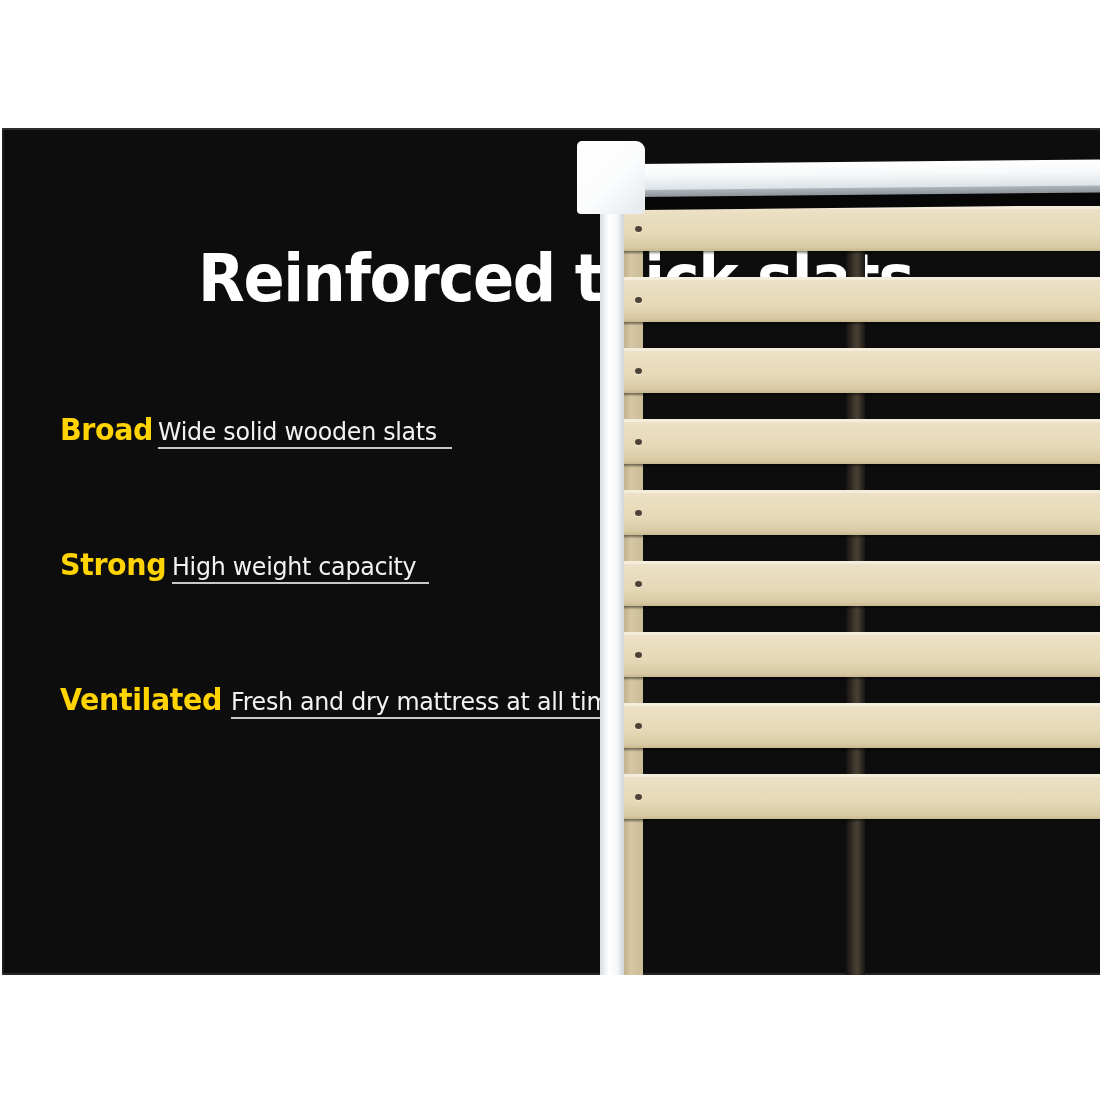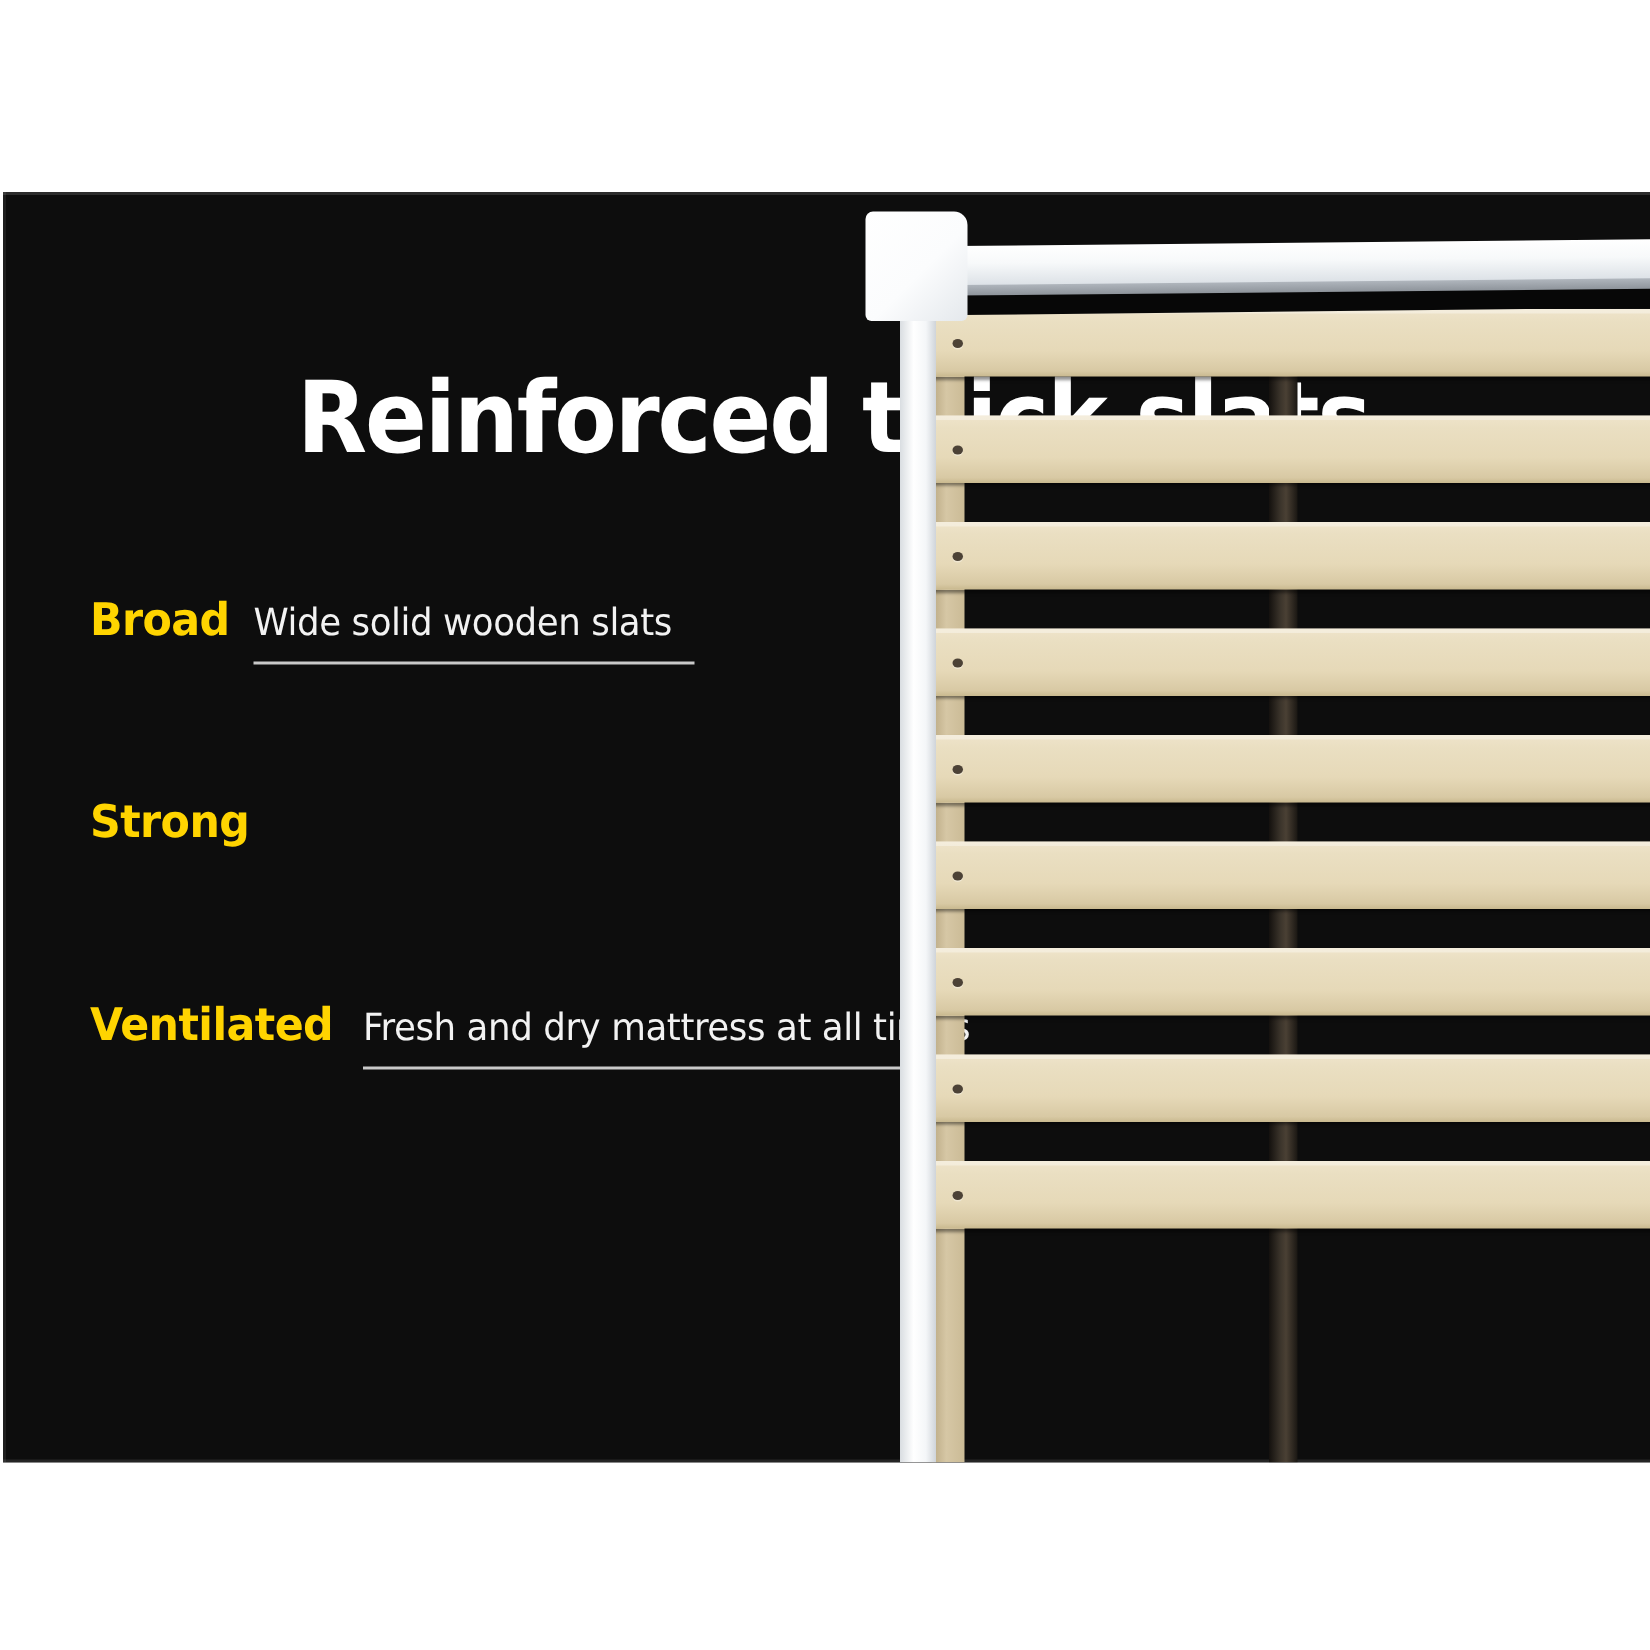--- a/index.html
+++ b/index.html
@@ -62,21 +62,21 @@
     line-height: 1;
     white-space: nowrap;
     transform: scaleX(0.92);
     transform-origin: left top;
   }
 
   
   #features {
     position: absolute;
     left: 58px;
-    top: 268px;
+    top: 284px;
     width: 520px;
   }
   .feature {
     position: relative;
     height: 135px;
   }
   .feature-row {
     display: flex;
     align-items: baseline;
     white-space: nowrap;
@@ -84,23 +84,22 @@
   .feature-term {
     color: #ffd400;
     font-family: "DejaVu Sans", sans-serif;
     font-weight: bold;
     font-size: 30px;
     letter-spacing: -0.4px;
     transform: scaleX(0.95);
     transform-origin: left bottom;
   }
   .feature-desc-wrap {
-    margin-left: 11px;
     position: relative;
-    padding-bottom: 12px;
+    padding-bottom: 1px;
     border-bottom: 2px solid #c9c9c9;
   }
   .feature-desc {
     color: #f2f2f2;
     font-family: "DejaVu Sans", sans-serif;
     font-weight: normal;
     font-size: 25px;
     letter-spacing: -0.3px;
     transform: scaleX(0.95);
     transform-origin: left bottom;
@@ -244,20 +243,23 @@
           <span class="feature-desc-wrap">
             <span class="feature-desc">Wide solid wooden slats</span>
           </span>
         </div>
       </div>
 
 
       <div class="feature">
         <div class="feature-row">
           <span class="feature-term">Strong</span>
+          <span class="feature-desc-wrap">
+            <span class="feature-desc">High weight capacity</span>
+          </span>
         </div>
       </div>
 
       <div class="feature">
         <div class="feature-row">
           <span class="feature-term">Ventilated</span>
           <span class="feature-desc-wrap">
             <span class="feature-desc">Fresh and dry mattress at all times</span>
           </span>
         </div>

